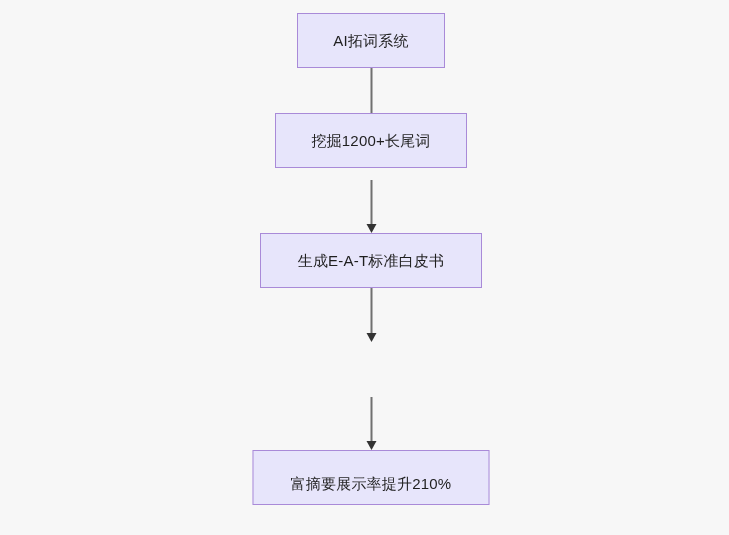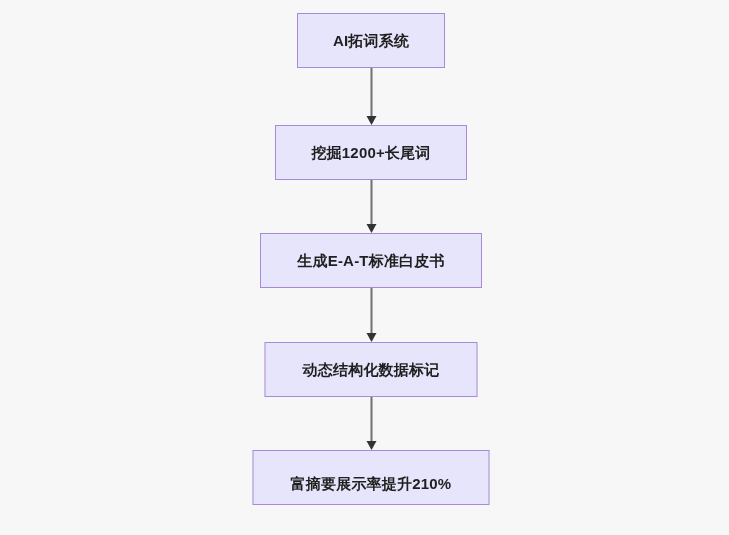--- a/index.html
+++ b/index.html
@@ -10,21 +10,20 @@
     width: 729px;
     height: 535px;
     background: #f7f7f7;
     font-family: "Liberation Sans", "DejaVu Sans", sans-serif;
     overflow: hidden;
   }
   #flowchart {
     position: relative;
     width: 729px;
     height: 535px;
-    font-weight: bold;
   }
   .node {
     position: absolute;
     box-sizing: border-box;
     background: #e7e5fb;
     border: 1.5px solid #a98ad8;
     height: 55px;
     display: flex;
     align-items: center;
     justify-content: center;
@@ -78,25 +77,22 @@
       <div class="edge-line" style="height: 46px; background: rgb(112, 112, 112);"></div>
       <div class="edge-arrow" style="border-top-color: rgb(51, 51, 51);"></div>
     </div>
     <div class="edge" style="left: 371px; top: 397px; height: 53px;">
       <div class="edge-line" style="height: 45px; background: rgb(112, 112, 112);"></div>
       <div class="edge-arrow" style="border-top-color: rgb(51, 51, 51);"></div>
     </div>
     <div class="node" style="left: 371px; top: 13px; width: 148px; background: rgb(231, 229, 251); border-color: rgb(169, 138, 216);">
       <span class="node-label" style="color: rgb(31, 31, 31);">AI拓词系统</span>
     </div>
-    <div class="node" style="left: 371px; top: 125px; width: 192px; background: rgb(231, 229, 251); border-color: rgb(169, 138, 216);">
+    <div class="node" style="left: 371px; top: 113px; width: 192px; background: rgb(231, 229, 251); border-color: rgb(169, 138, 216);">
       <span class="node-label" style="color: rgb(31, 31, 31);">挖掘1200+长尾词</span>
     </div>
     <div class="node" style="left: 371px; top: 233px; width: 222px; background: rgb(231, 229, 251); border-color: rgb(169, 138, 216); text-align: center;">
       <span class="node-label" style="color: rgb(31, 31, 31);">生成E-A-T标准白皮书</span>
-    </div>
-    <div class="node" style="left: 371px; top: 342px; width: 213px; background: rgb(231, 229, 251); border-color: rgb(169, 138, 216);">
-      <span class="node-label" style="color: rgb(31, 31, 31);">动态结构化数据标记</span>
     </div>
     <div class="node" style="left: 371px; top: 450px; width: 237px; background: rgb(231, 229, 251); border-color: rgb(169, 138, 216);">
       <span class="node-label" style="color: rgb(31, 31, 31); margin-top: 11px;">富摘要展示率提升210%</span>
     </div>
   </div>
 
 </body></html>

